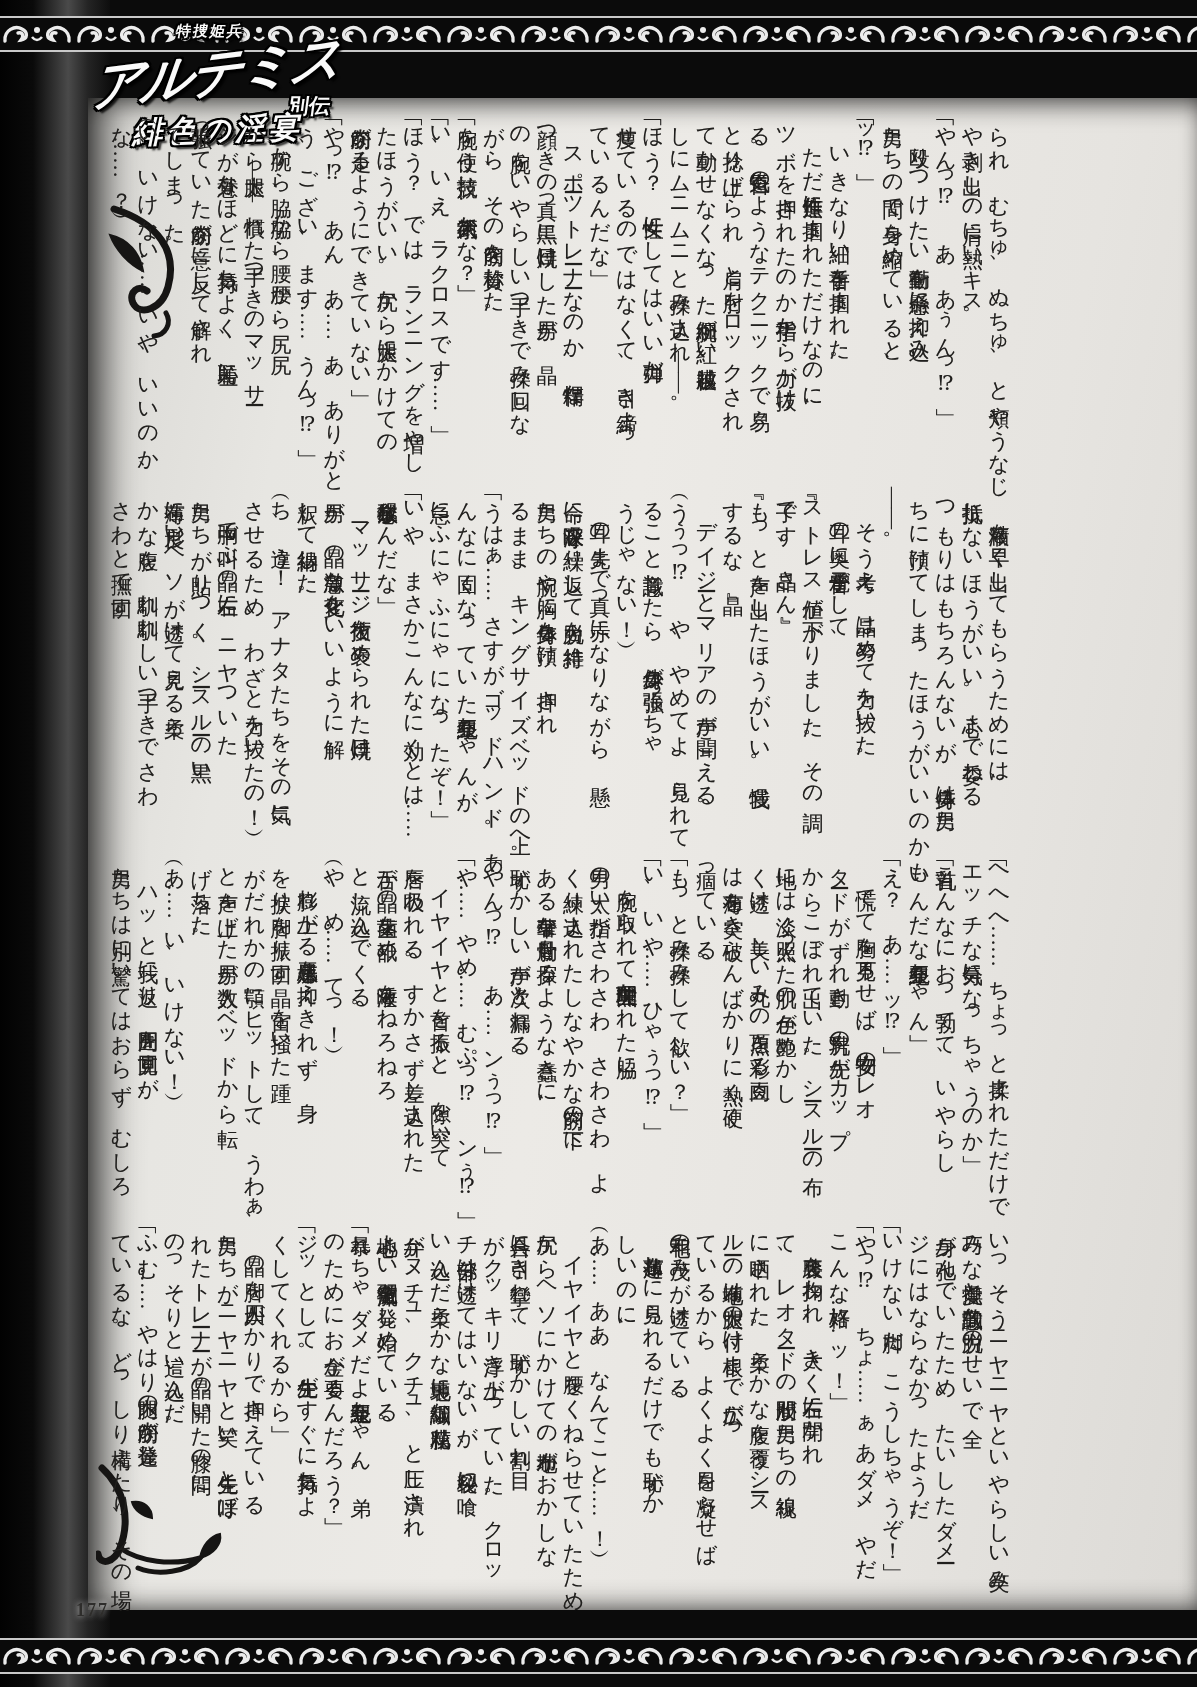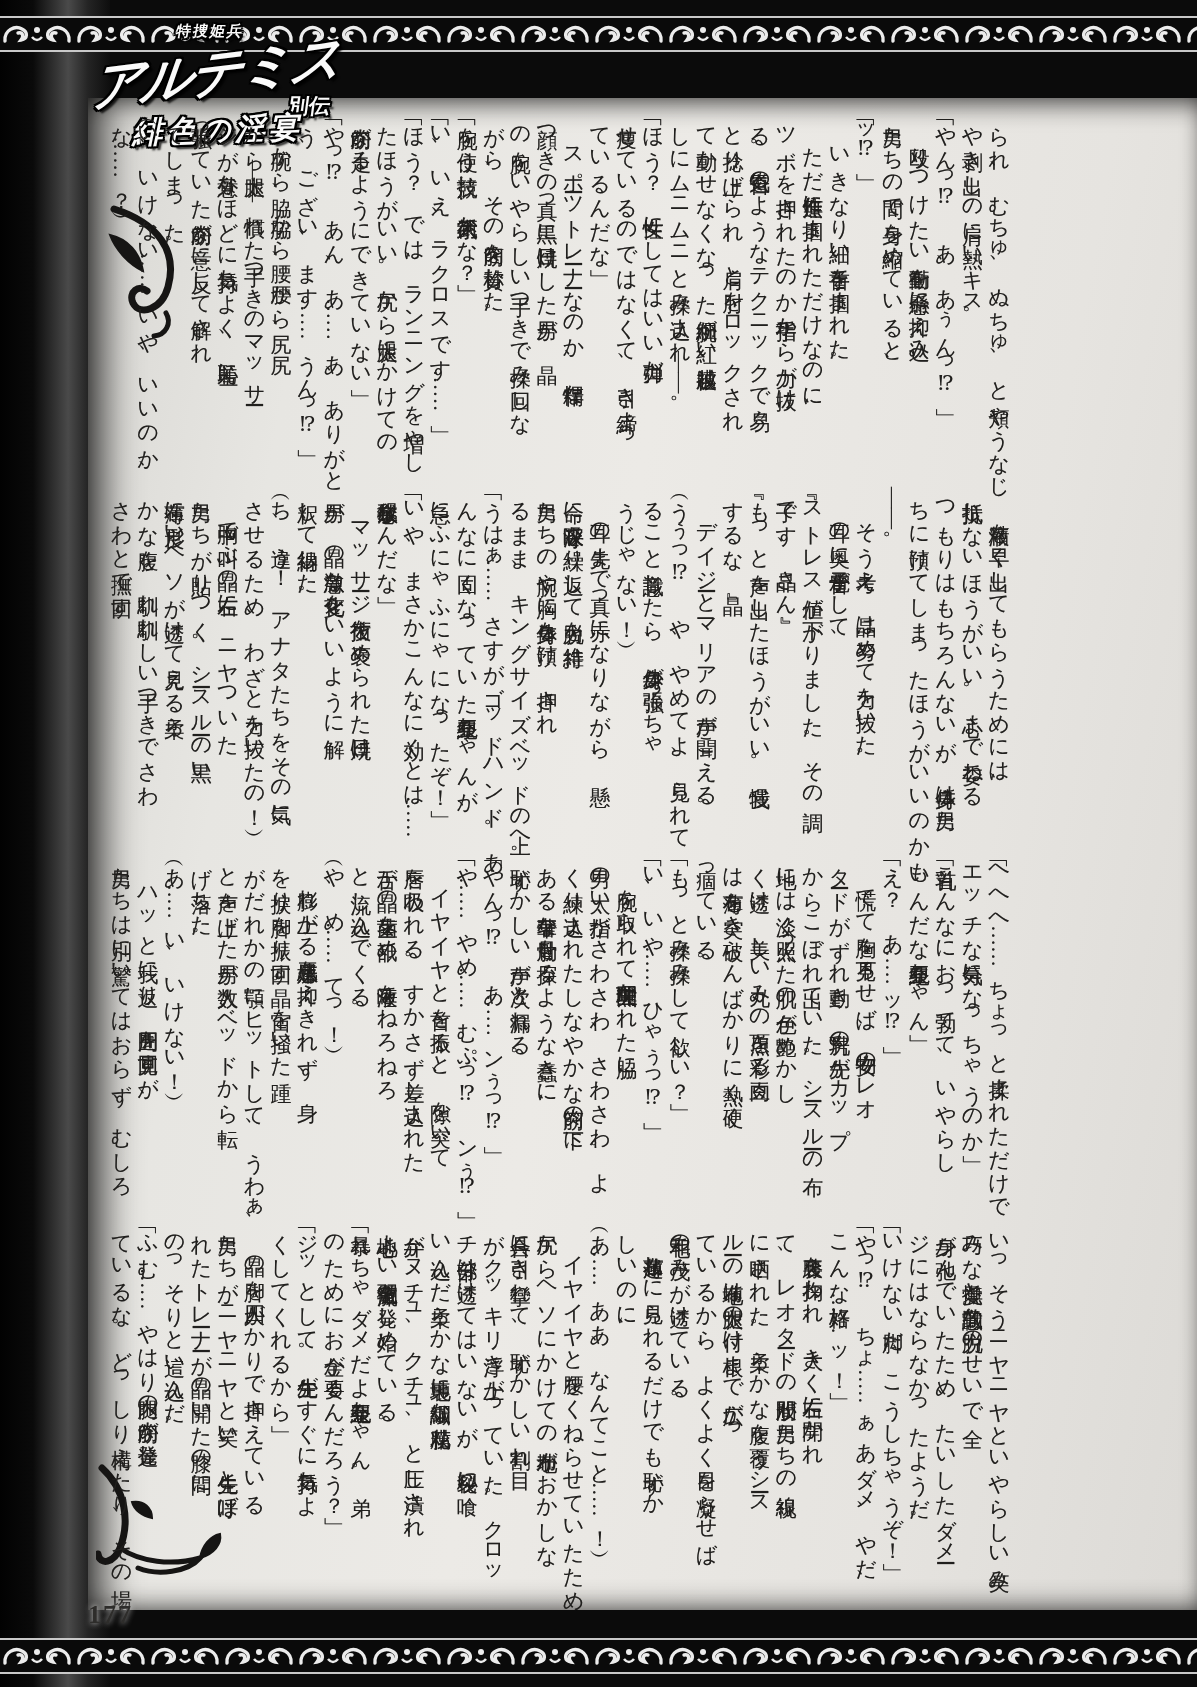--- a/index.html
+++ b/index.html
@@ -41,21 +41,21 @@
   .logo-side{position:absolute;left:204px;top:84px;font-size:21px;font-weight:bold;
              font-family:"Liberation Sans","DejaVu Sans",sans-serif;transform:skewX(-8deg);}
   .logo-subtitle{position:absolute;left:48px;top:102px;font-size:30px;font-weight:bold;font-style:italic;
              font-family:"Liberation Serif","DejaVu Serif",serif;letter-spacing:4px;
              transform:rotate(-2deg);}
   
   .flourish{position:absolute;pointer-events:none;}
   .flourish.tl{left:106px;top:205px;}
   .flourish.bl{left:96px;top:1462px;}
   
-  .page-num{position:absolute;left:88px;top:1600px;font-size:26px;font-weight:bold;
+  .page-num{position:absolute;left:76px;top:1600px;font-size:18px;font-weight:bold;
             color:#2e2d2b;letter-spacing:2px;text-shadow:0 0 6px rgba(255,255,255,.9);}
 </style>
 </head>
 <body>
 
 <div class="stage">
 
   <div class="gutter"></div>
   <div class="paper"></div>
 

